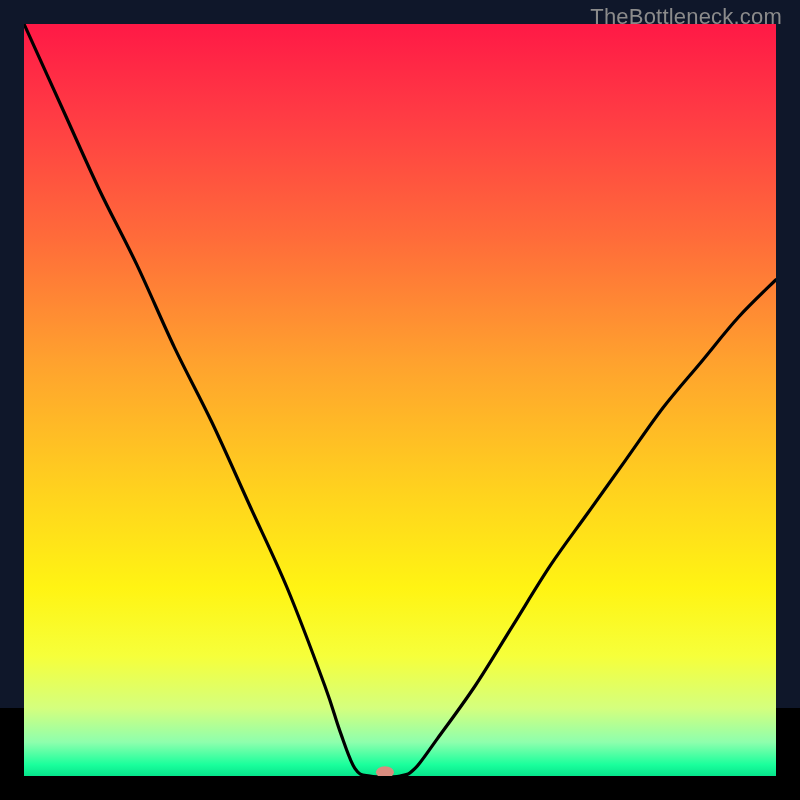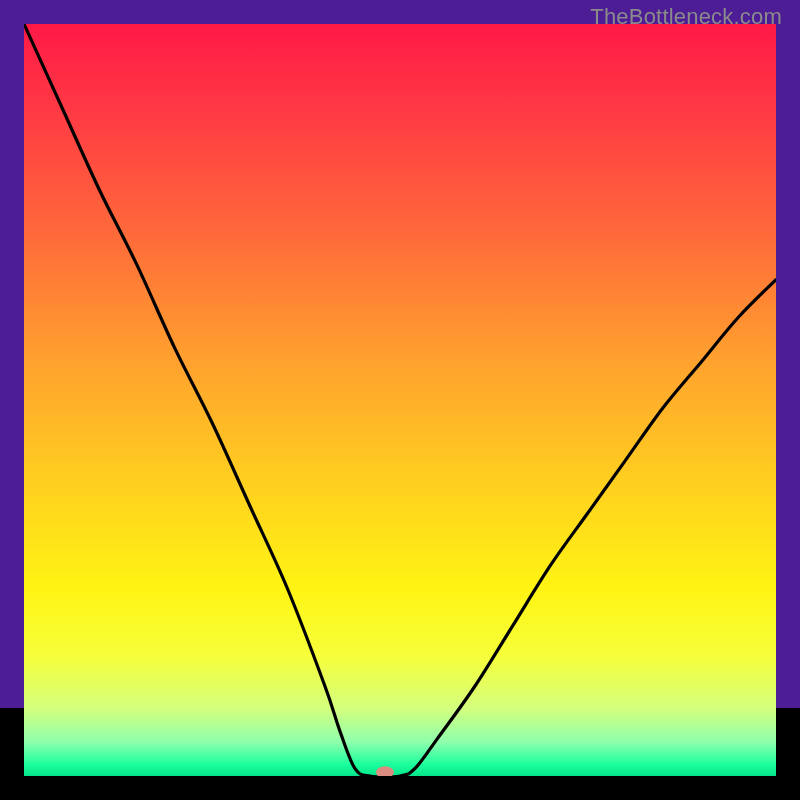--- a/index.html
+++ b/index.html
@@ -7,21 +7,21 @@
     padding: 0;
     width: 800px;
     height: 800px;
     background: #000;
     overflow: hidden;
   }
   .frame {
     position: relative;
     width: 800px;
     height: 708px;
-    background: #4c1d95;
+    background: #0f172a;
     text-align: center;
   }
   .watermark {
     position: absolute;
     top: 4px;
     right: 18px;
     font-family: Arial, Helvetica, sans-serif;
     font-size: 22px;
     color: #8b8b8b;
     letter-spacing: 0.2px;

